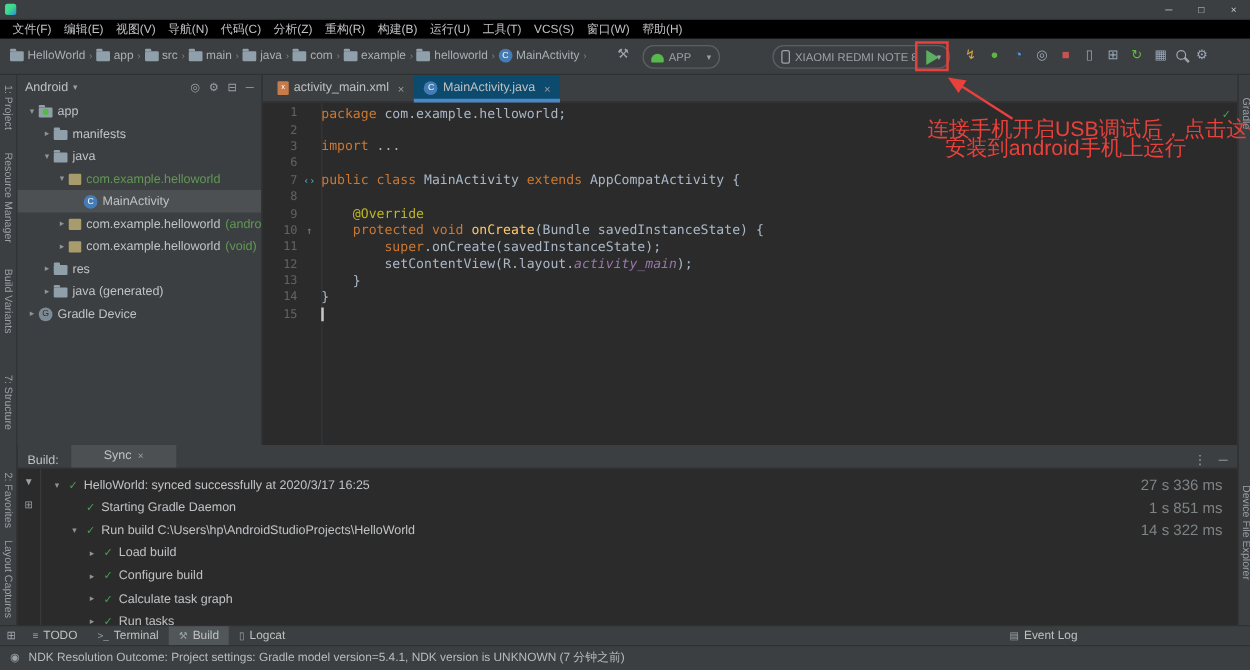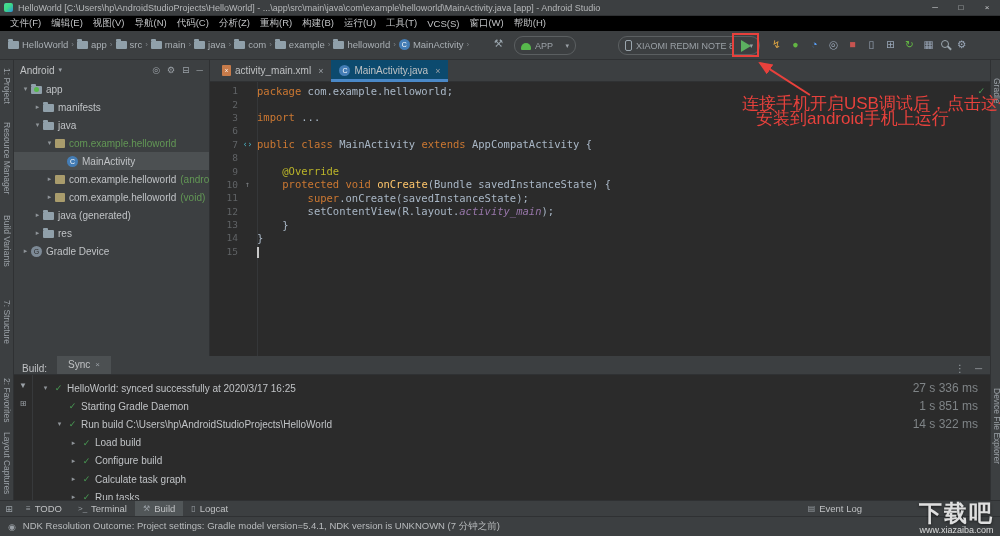--- a/index.html
+++ b/index.html
@@ -94,21 +94,21 @@
 .tok.kw{color:#cc7832}
 .tok.pl{color:#a9b7c6}
 .tok.ann{color:#bbb529}
 .tok.fn{color:#ffc66b}
 .tok.field{color:#9876aa;font-style:italic}
 .caret{display:inline-block;width:1.5px;height:11px;background:#c8c8c8;vertical-align:middle}
 
 
 .build{position:absolute;left:14px;top:356px;width:976px;height:144px;background:#2b2b2b;overflow:hidden}
 .bhead{height:19px;background:#3c3f41;border-bottom:1px solid #2f3133;display:flex;align-items:flex-end;padding:0 8px;font-size:10px;color:#c0c2c4}
-.btab{display:flex;align-items:center;gap:5px;margin-left:10px;padding:0 11px;height:19px;background:#4c5052;font-size:10px}
+.btab{display:flex;align-items:center;gap:5px;margin-left:10px;padding:0 26px;height:19px;background:#4c5052;font-size:10px}
 .btab .close{font-size:8px;color:#9aa0a6}
 .bhead-icons{margin-left:auto;display:flex;gap:10px;color:#9aa0a6;font-size:10px}
 .bside{position:absolute;left:0;top:19px;bottom:0;width:19px;border-right:1px solid #37393b;display:flex;flex-direction:column;align-items:center;gap:9px;padding-top:6px;color:#9aa0a6;font-size:8px}
 .btree{position:absolute;left:19px;top:19px;right:0;bottom:0;font-size:10px;padding-top:4px}
 .brow{height:18.2px;display:flex;align-items:center;color:#c0c3c6;position:relative;white-space:nowrap}
 .brow .chev{width:13px;flex:none;text-align:center;color:#8f9499;font-size:7px}
 .brow .check{width:13px;flex:none;text-align:center;color:#499c54;font-size:9px}
 .brow .blbl{margin-left:2px}
 .brow .time{position:absolute;right:12px;color:#7f8487;font-size:12px}
 
@@ -130,21 +130,20 @@
 .wm-title{font-size:23px;font-weight:bold;color:rgba(255,255,255,.85);letter-spacing:2px;line-height:24px;text-shadow:0 1px 3px rgba(0,0,0,.6)}
 .wm-url{font-size:9px;color:rgba(255,255,255,.8)}
 </style>
 </head>
 <body>
 
 <div id="app">
 
   <div class="titlebar">
     <span class="as-logo"></span>
-    <span class="title-text">HelloWorld [C:\Users\hp\AndroidStudioProjects\HelloWorld] - ...\app\src\main\java\com\example\helloworld\MainActivity.java [app] - Android Studio</span>
     <div class="win-controls">
       <span class="win-btn">─</span>
       <span class="win-btn">□</span>
       <span class="win-btn">×</span>
     </div>
   </div>
 
   <div class="menubar" id="menubar">
       <span class="menu-item">文件(F)</span>
       <span class="menu-item">编辑(E)</span>
@@ -295,26 +294,26 @@
         </div>
         <div class="trow" style="padding-left: 30px;">
           <span class="chev">▸</span>
           <span class="ic ic-package"></span>
           <span class="lbl">com.example.helloworld </span>
           <span class="lbl green">(void)</span>
         </div>
         <div class="trow" style="padding-left: 18px;">
           <span class="chev">▸</span>
           <span class="ic ic-folder"></span>
+          <span class="lbl">res</span>
+        </div>
+        <div class="trow" style="padding-left: 18px;">
+          <span class="chev">▸</span>
+          <span class="ic ic-folder"></span>
           <span class="lbl">java (generated)</span>
-        </div>
-        <div class="trow" style="padding-left: 18px;">
-          <span class="chev">▸</span>
-          <span class="ic ic-folder"></span>
-          <span class="lbl">res</span>
         </div>
         <div class="trow" style="padding-left: 6px;">
           <span class="chev">▸</span>
           <span class="ic ic-gradle"></span>
           <span class="lbl">Gradle Device</span>
         </div>
       </div>
   </div>
 
   <div class="editor">
@@ -447,18 +446,14 @@
         <path d="M0,0 L7,3 L0,6 z" fill="#e8413c"></path>
       </marker>
     </defs>
     <line x1="62" y1="37" x2="12" y2="5" stroke="#e8413c" stroke-width="2" marker-end="url(#ah)"></line>
   </svg>
   <div class="anno-text">
     <div class="l1">连接手机开启USB调试后，点击这个</div>
     <div class="l2">安装到android手机上运行</div>
   </div>
 
-  <div class="watermark">
-    <div class="wm-title">下载吧</div>
-    <div class="wm-url">www.xiazaiba.com</div>
-  </div>
 
 </div>
 
 </body></html>

